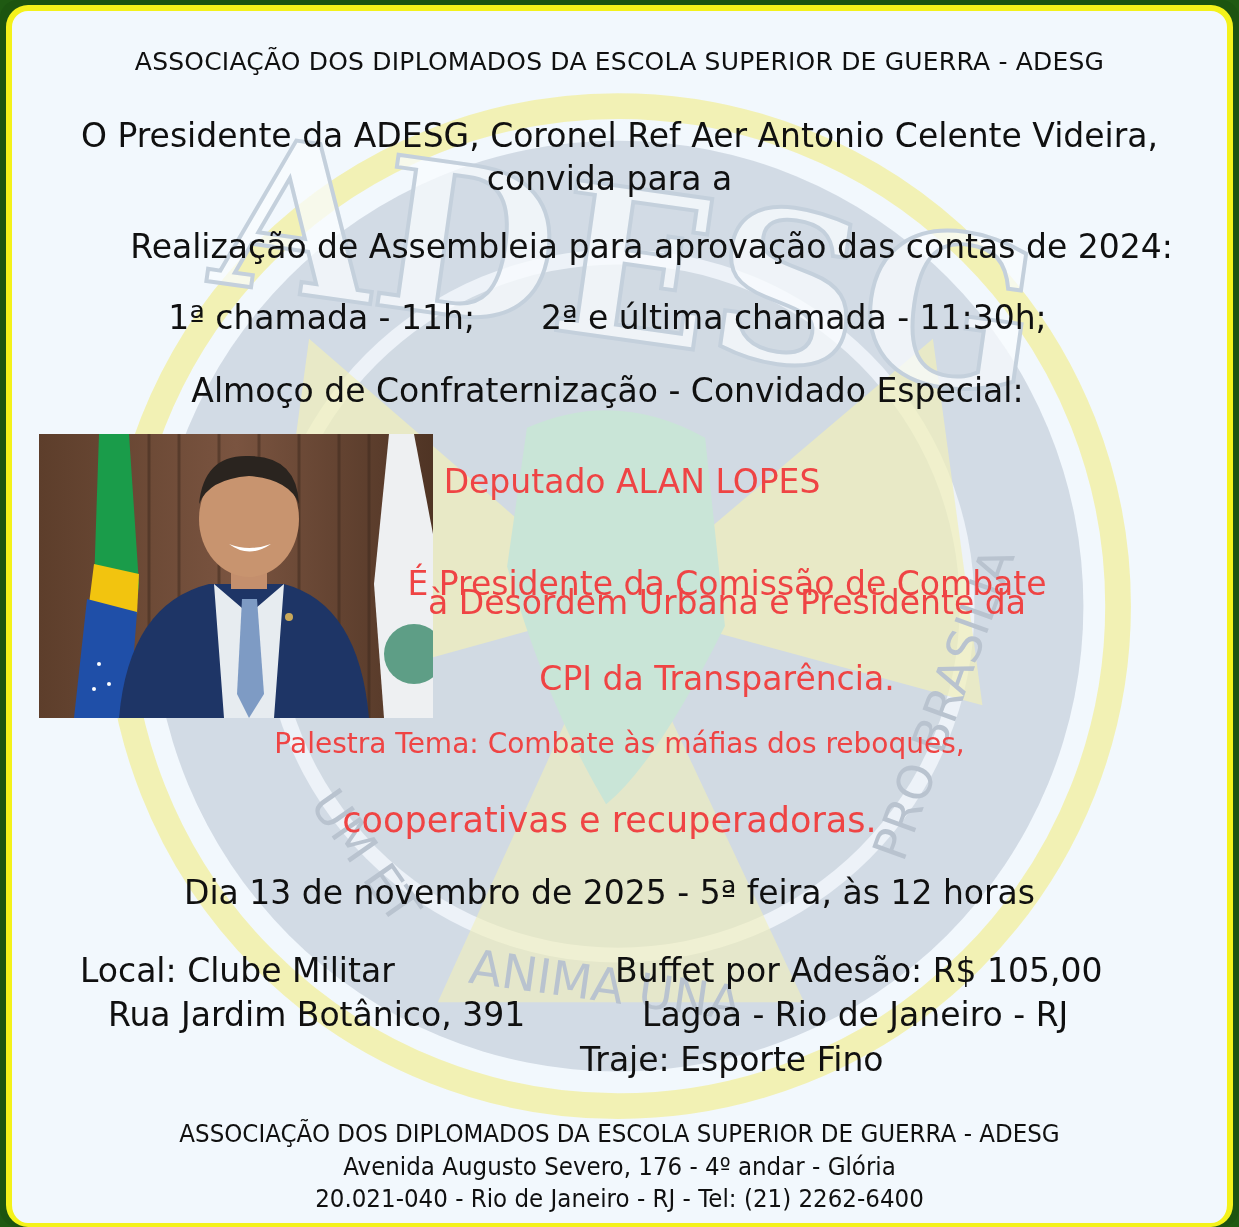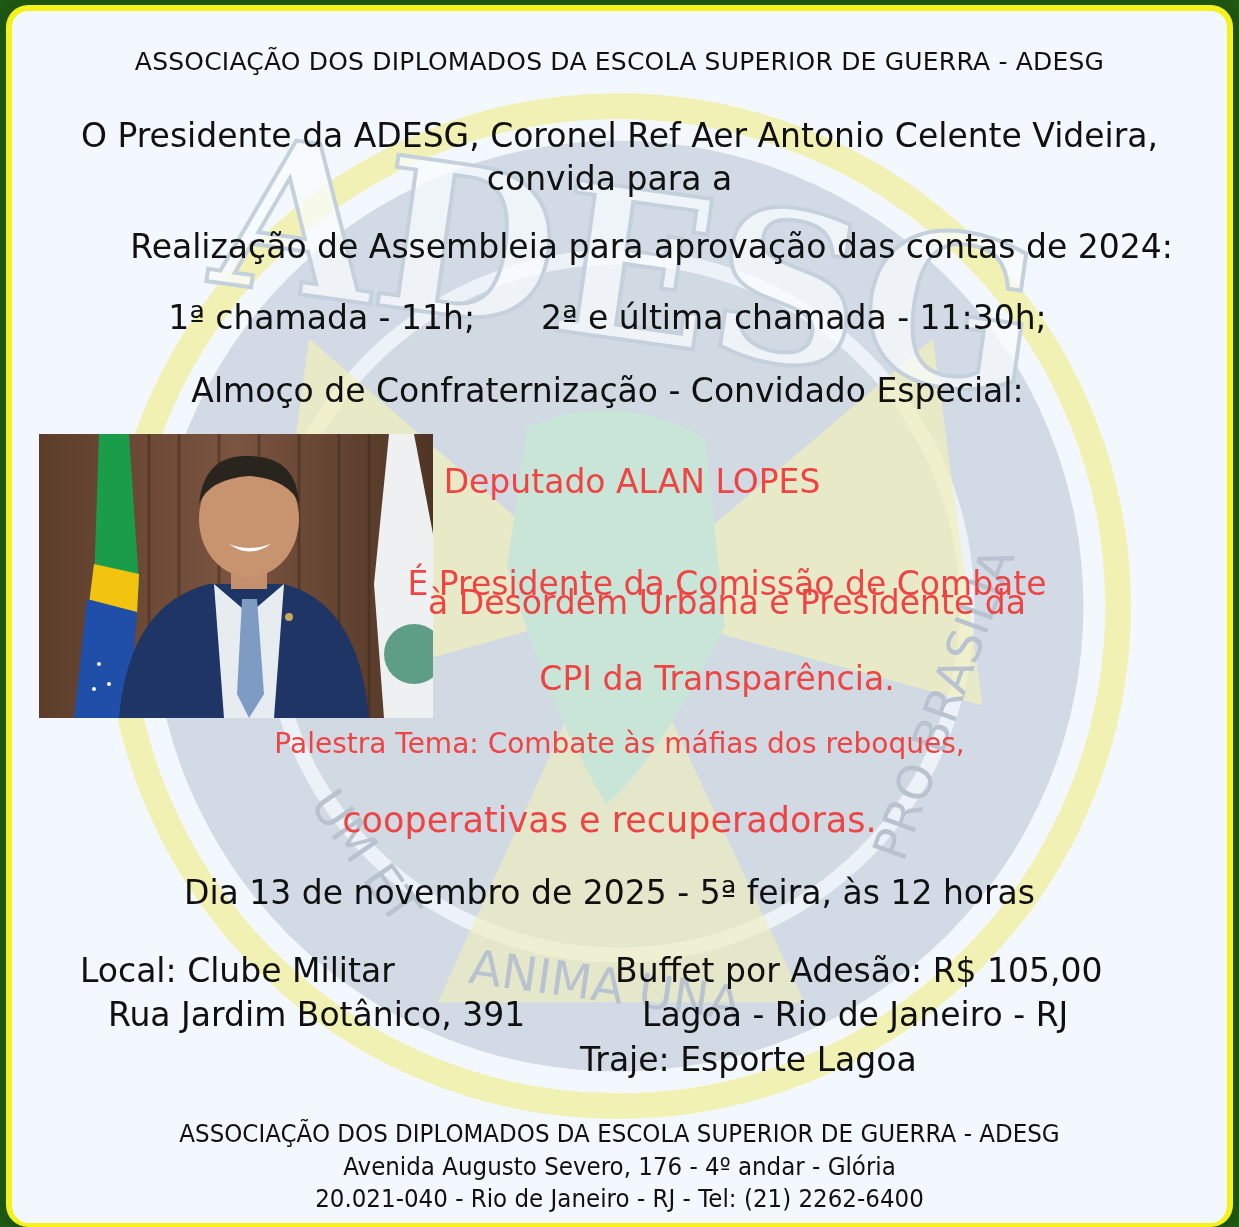--- a/index.html
+++ b/index.html
@@ -120,20 +120,20 @@
 
       <div class="line big blue" style="top:716px; font-size:28px;">Palestra Tema: Combate às máfias dos reboques,</div>
       <div class="line big blue" style="top:789px; left:-10px; font-size:35px;">cooperativas e recuperadoras.</div>
 
       <div class="line big" style="top:862px; left:-10px;">Dia 13 de novembro de 2025 - 5ª feira, às 12 horas</div>
 
       <div class="line big" style="top:940px; left:68px; width:auto; text-align:right;">Local: Clube Militar</div>
       <div class="line big" style="top:940px; left:594px; width:auto; text-align:left;margin-left:9px;">Buffet por Adesão: R$ 105,00</div>
       <div class="line big" style="top:984px; left:96px; width:auto; text-align:left;">Rua Jardim Botânico, 391</div>
       <div class="line big" style="top:984px; left:630px; width:auto; text-align:left;">Lagoa - Rio de Janeiro - RJ</div>
-      <div class="line big" style="top:1029px; left:568px; width:auto; text-align:left;">Traje: Esporte Lagoa</div>
+      <div class="line big" style="top:1029px; left:568px; width:auto; text-align:left;">Traje: Esporte Fino</div>
 
       <div class="line foot" style="top:1108px;">ASSOCIAÇÃO DOS DIPLOMADOS DA ESCOLA SUPERIOR DE GUERRA - ADESG</div>
       <div class="line foot" style="top:1141px;">Avenida Augusto Severo, 176 - 4º andar - Glória</div>
       <div class="line foot" style="top:1173px;">20.021-040 - Rio de Janeiro - RJ - Tel: (21) 2262-6400</div>
     </div>
   </div>
 </div>
 
 </body></html>

